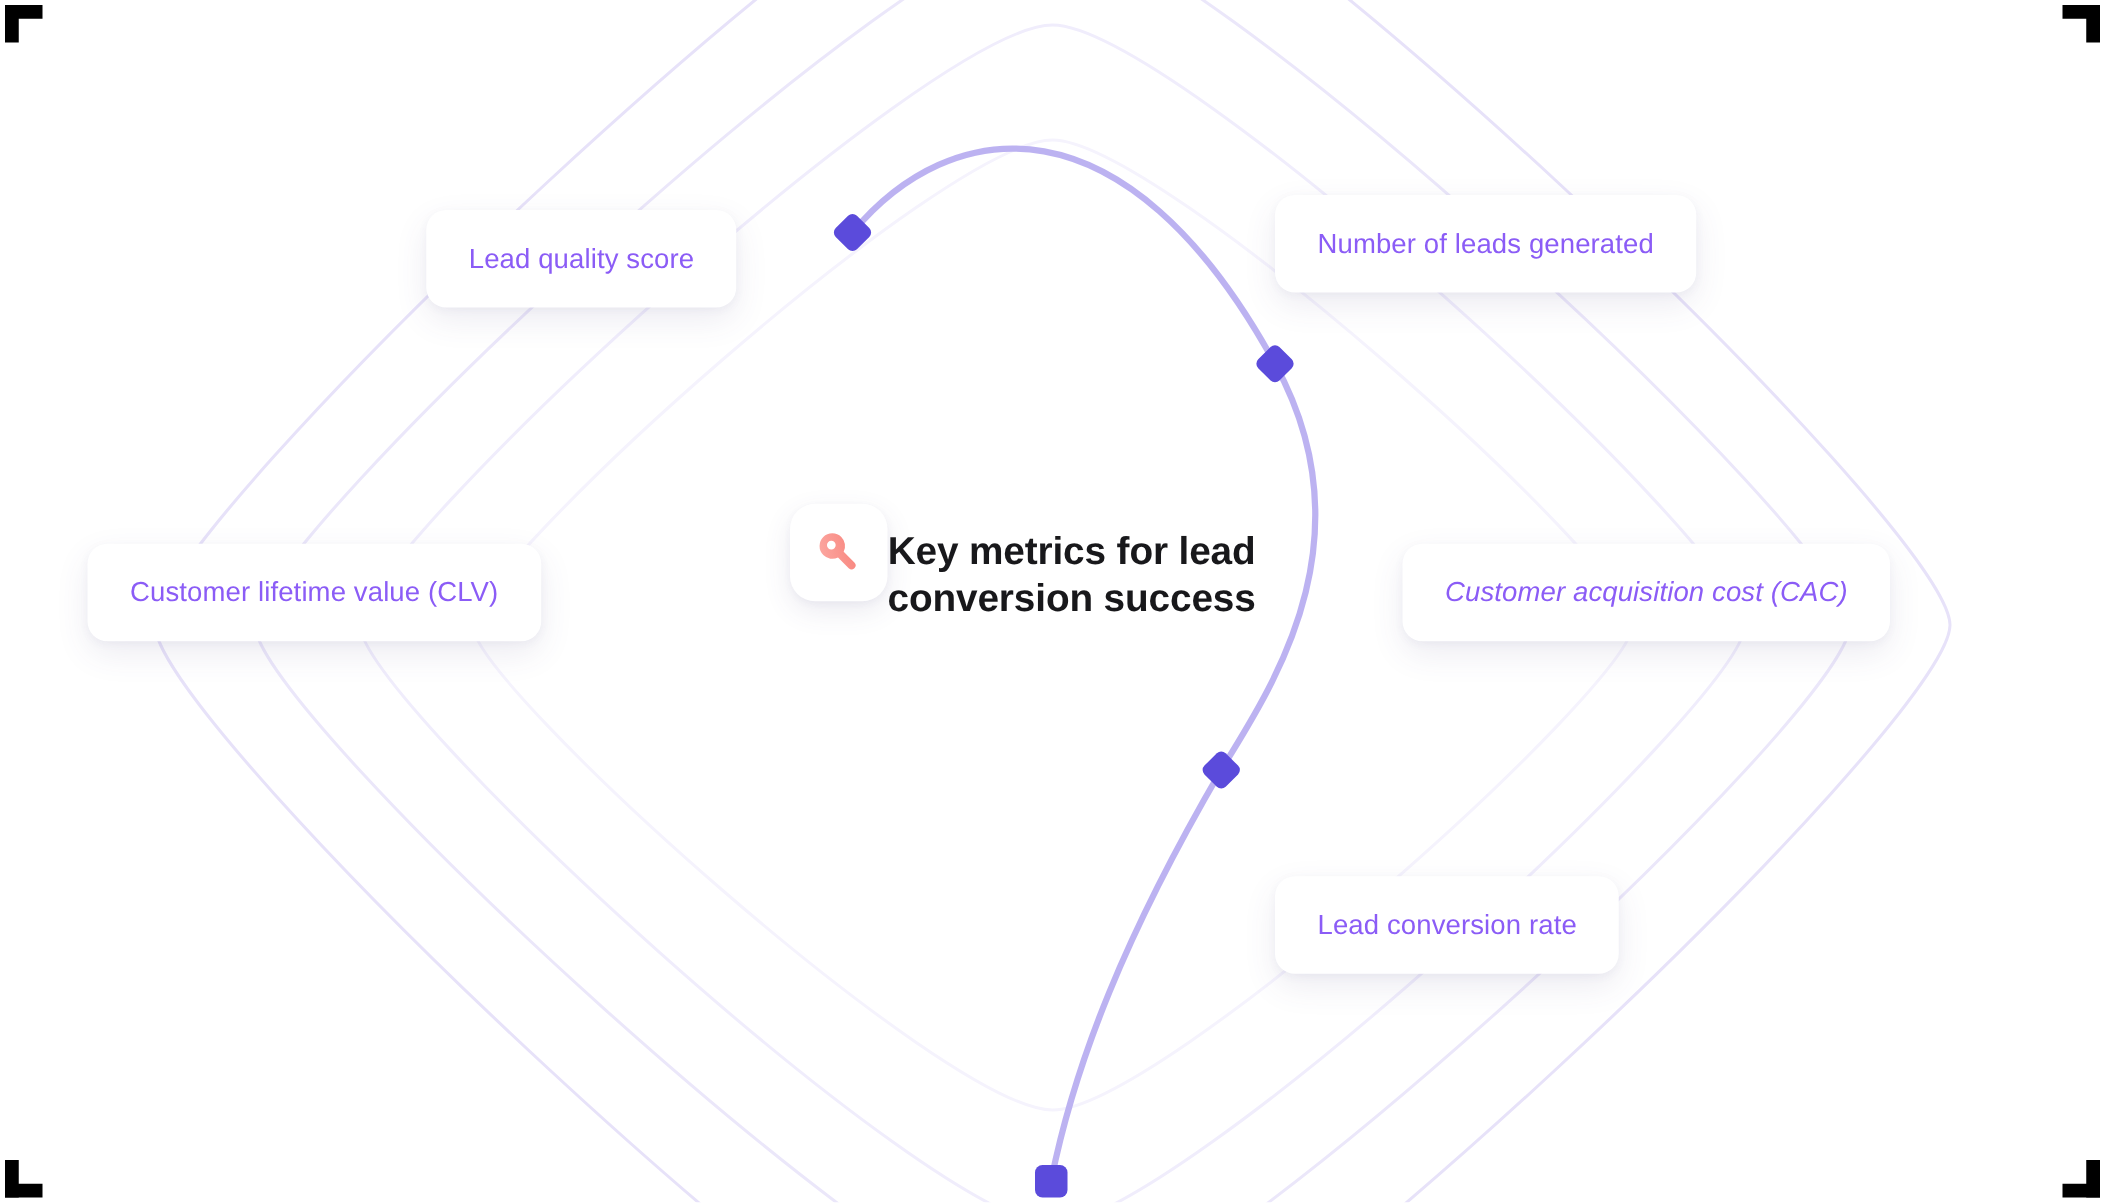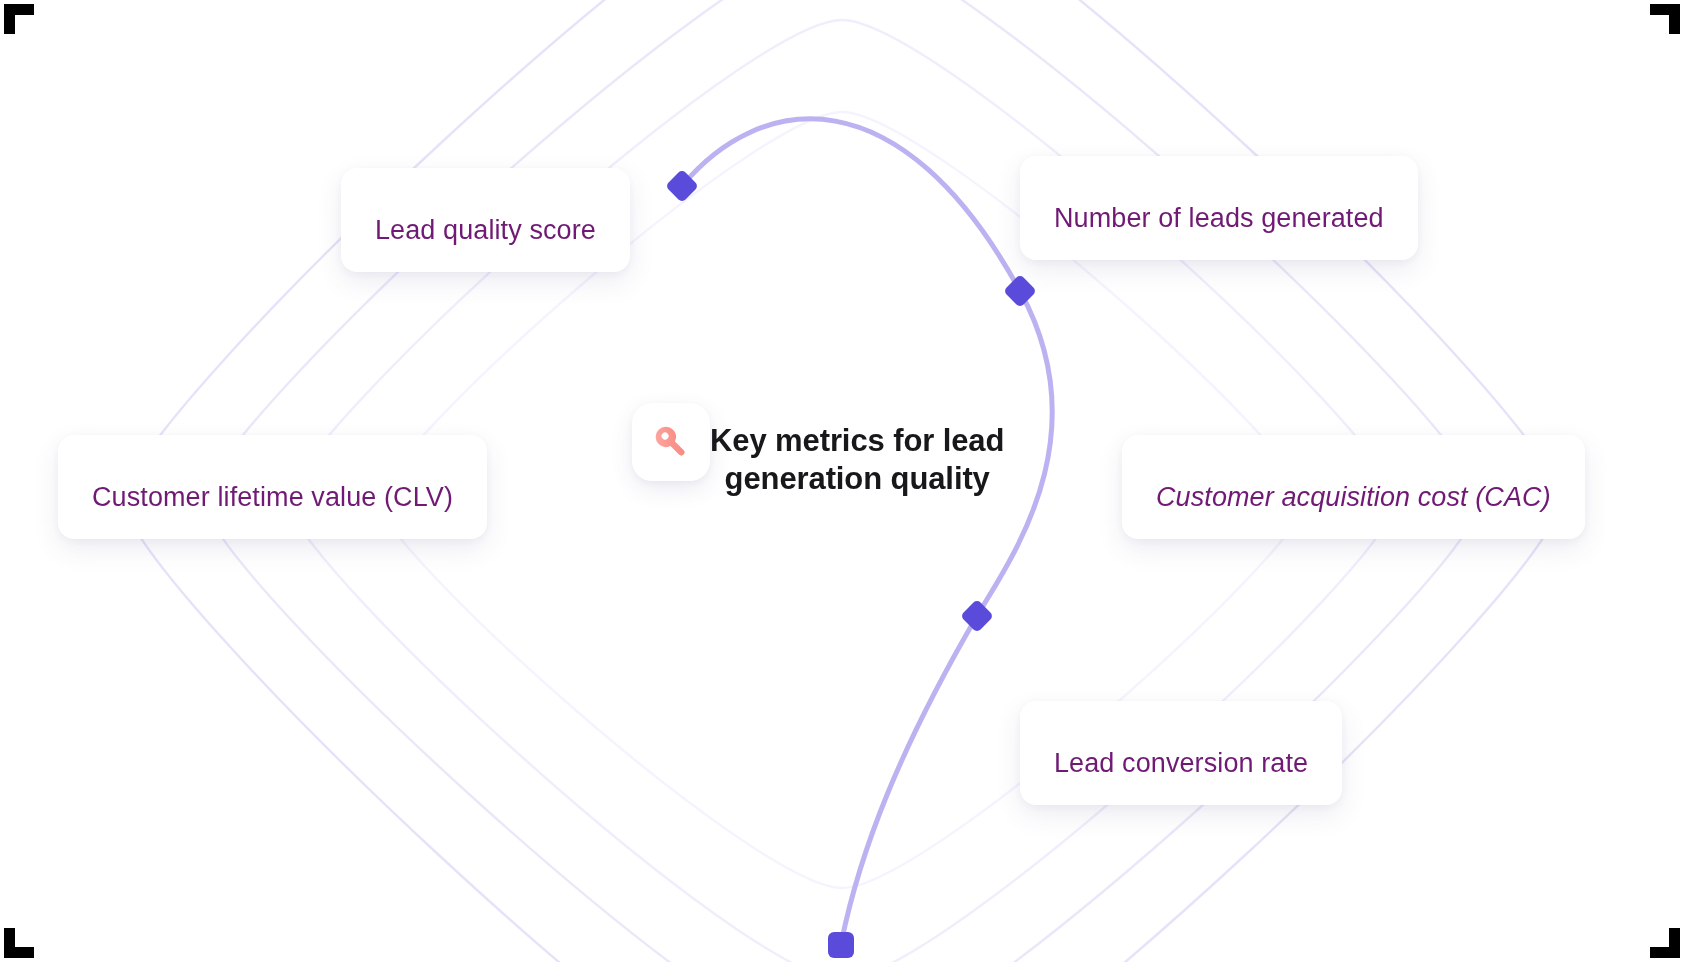--- a/index.html
+++ b/index.html
@@ -69,30 +69,29 @@
     display: flex;
     align-items: center;
     background: #ffffff;
     border-radius: 16px;
     padding: 26px 34px;
     box-shadow: 0 10px 26px rgba(80, 72, 130, 0.10),
                 0 2px 7px rgba(80, 72, 130, 0.05);
     white-space: nowrap;
   }
   .card-label {
-    font-size: 27px;
+    font-size: 22px;
     line-height: 1.2;
-    color: #701a75;
+    color: #8b5cf6;
     letter-spacing: 0.1px;
-    margin-top: 20px;
   }
 
   .card.c-lead-quality        { left: 341px;  top: 168px; }
   .card.c-number-of-leads     { left: 1020px; top: 156px; }
-  .card.c-clv                 { left: 58px;   top: 435px; text-align: right; }
+  .card.c-clv                 { left: 70px;   top: 435px; text-align: right; }
   .card.c-cac                 { left: 1122px; top: 435px; font-style: italic; }
   .card.c-cpl                 { left: 320px;  top: 701px; }
   .card.c-conversion          { left: 1020px; top: 701px; }
 
   
   #center {
     position: absolute;
     z-index: 40;
     left: 50%;
     top: 386px;
@@ -218,17 +217,17 @@
                    a3.2 3.2 0 0 1 -3.2 -3.2
                    v-12.1
                    a10.2 10.2 0 0 1 -7.0 -9.68
                    a10.2 10.2 0 0 1 10.2 -10.2 z" fill="url(#keyGrad)"></path>
           <circle cx="22" cy="13.6" r="3.5" fill="#ffffff"></circle>
         </g>
       </svg>
     </div>
     <div class="center-title">
       <div>Key metrics for lead</div>
-      <div>generation quality</div>
+      <div>conversion success</div>
     </div>
   </div>
 
 </div>
 
 </body></html>

